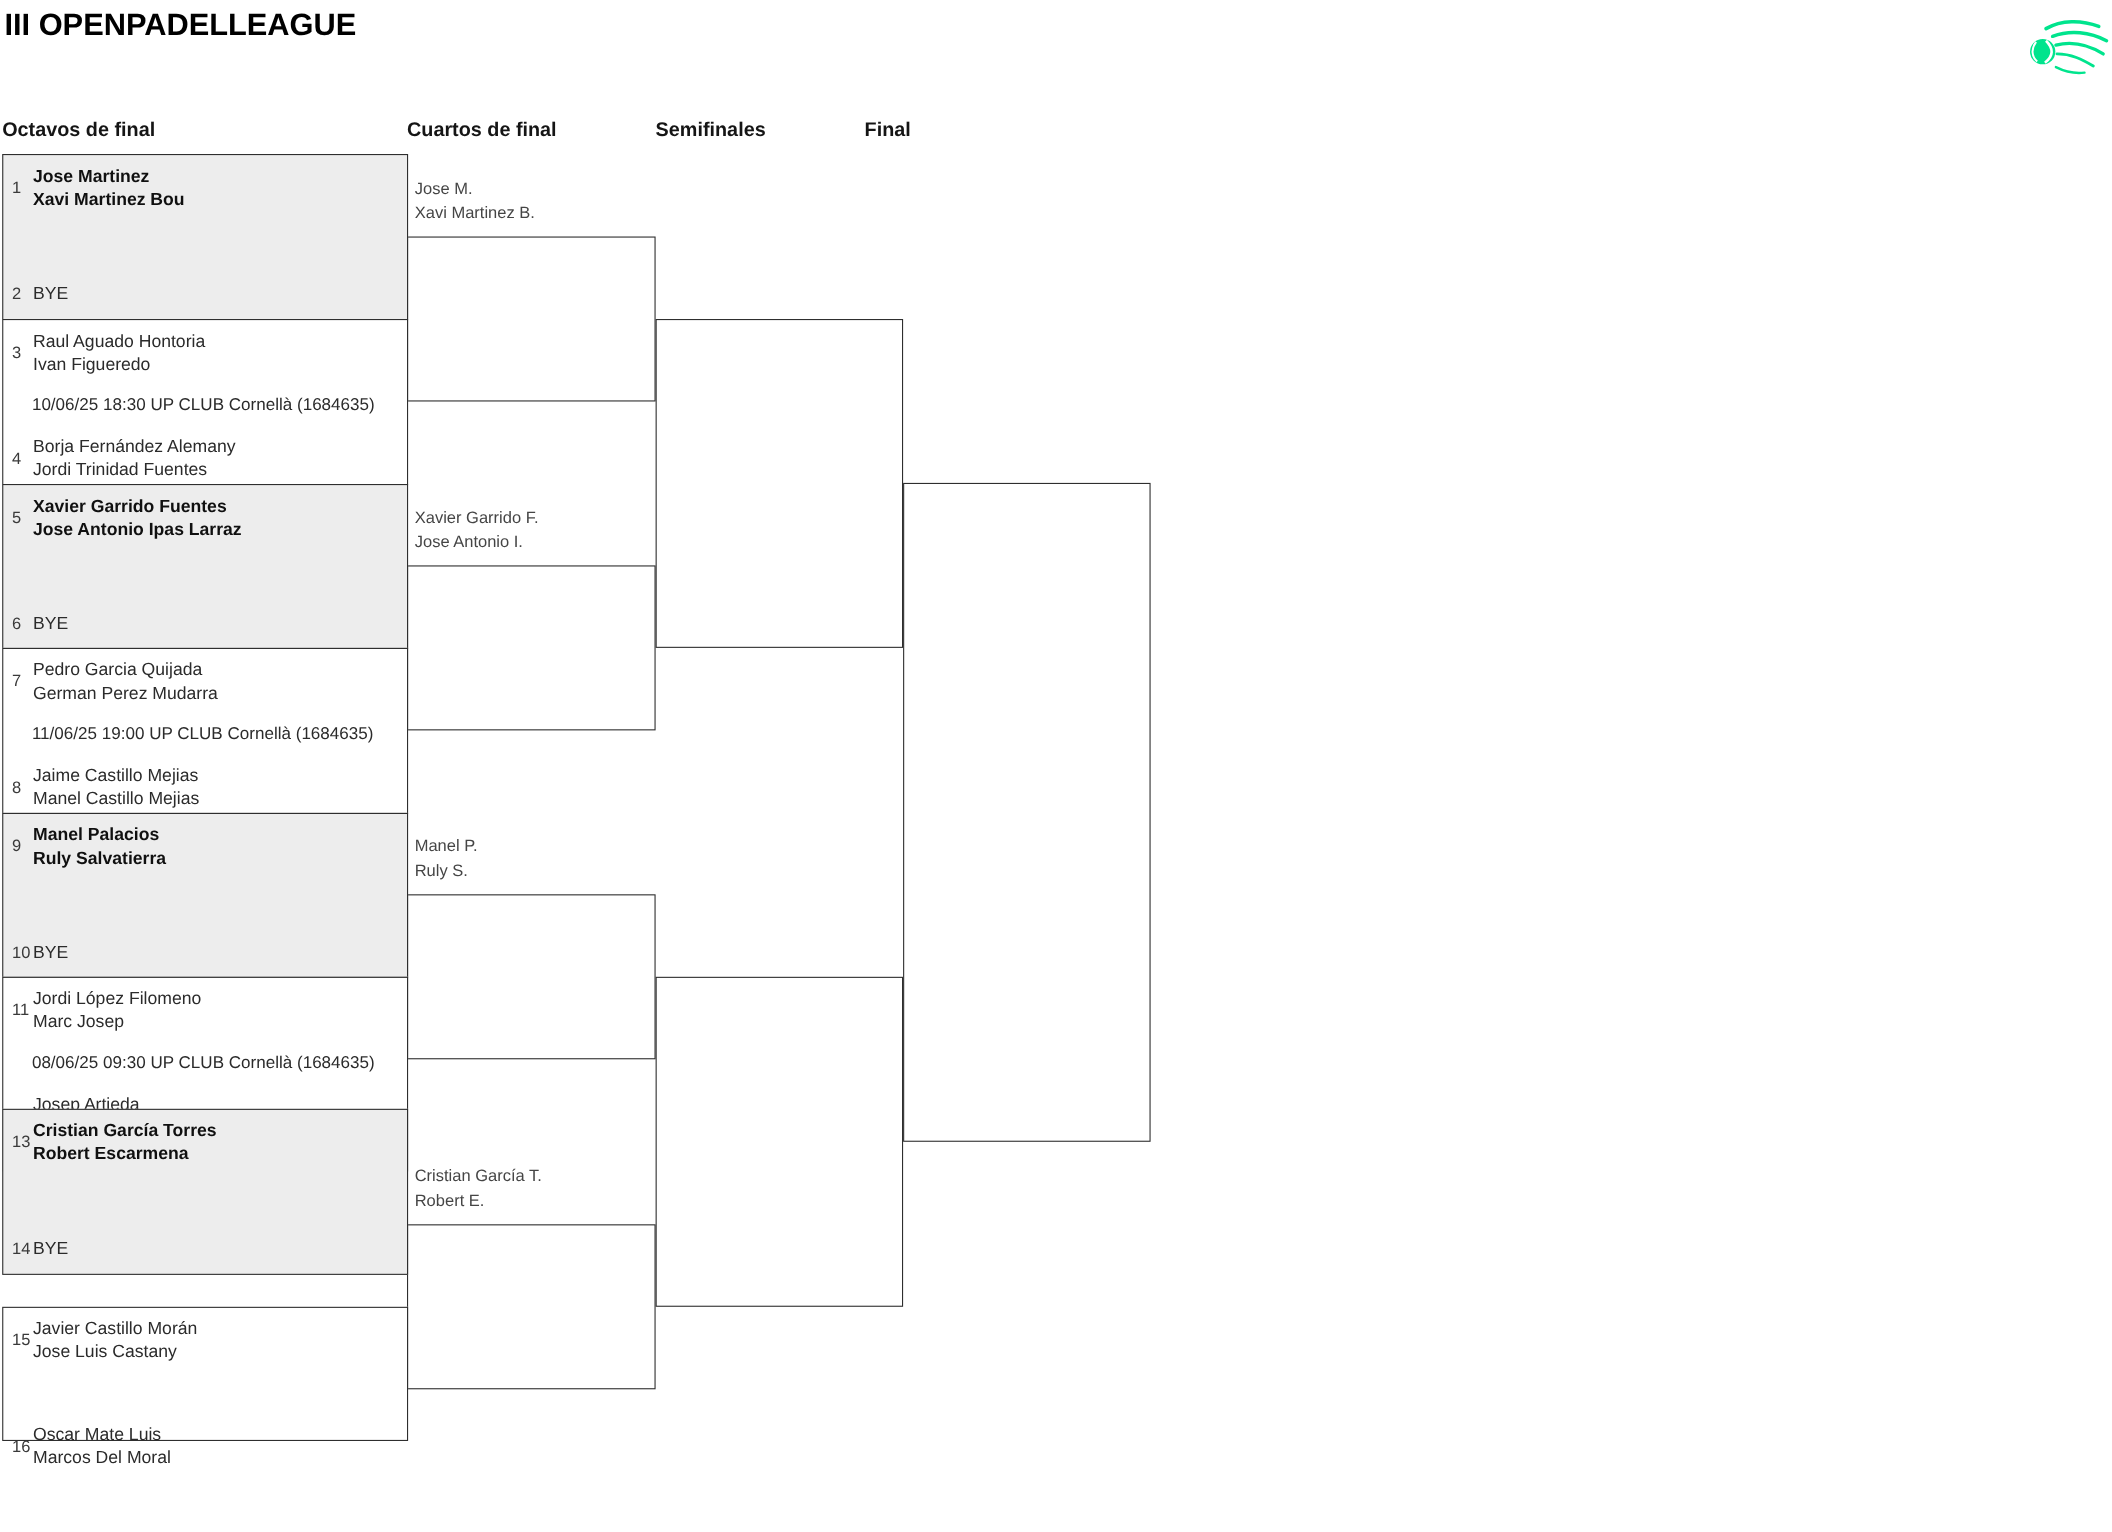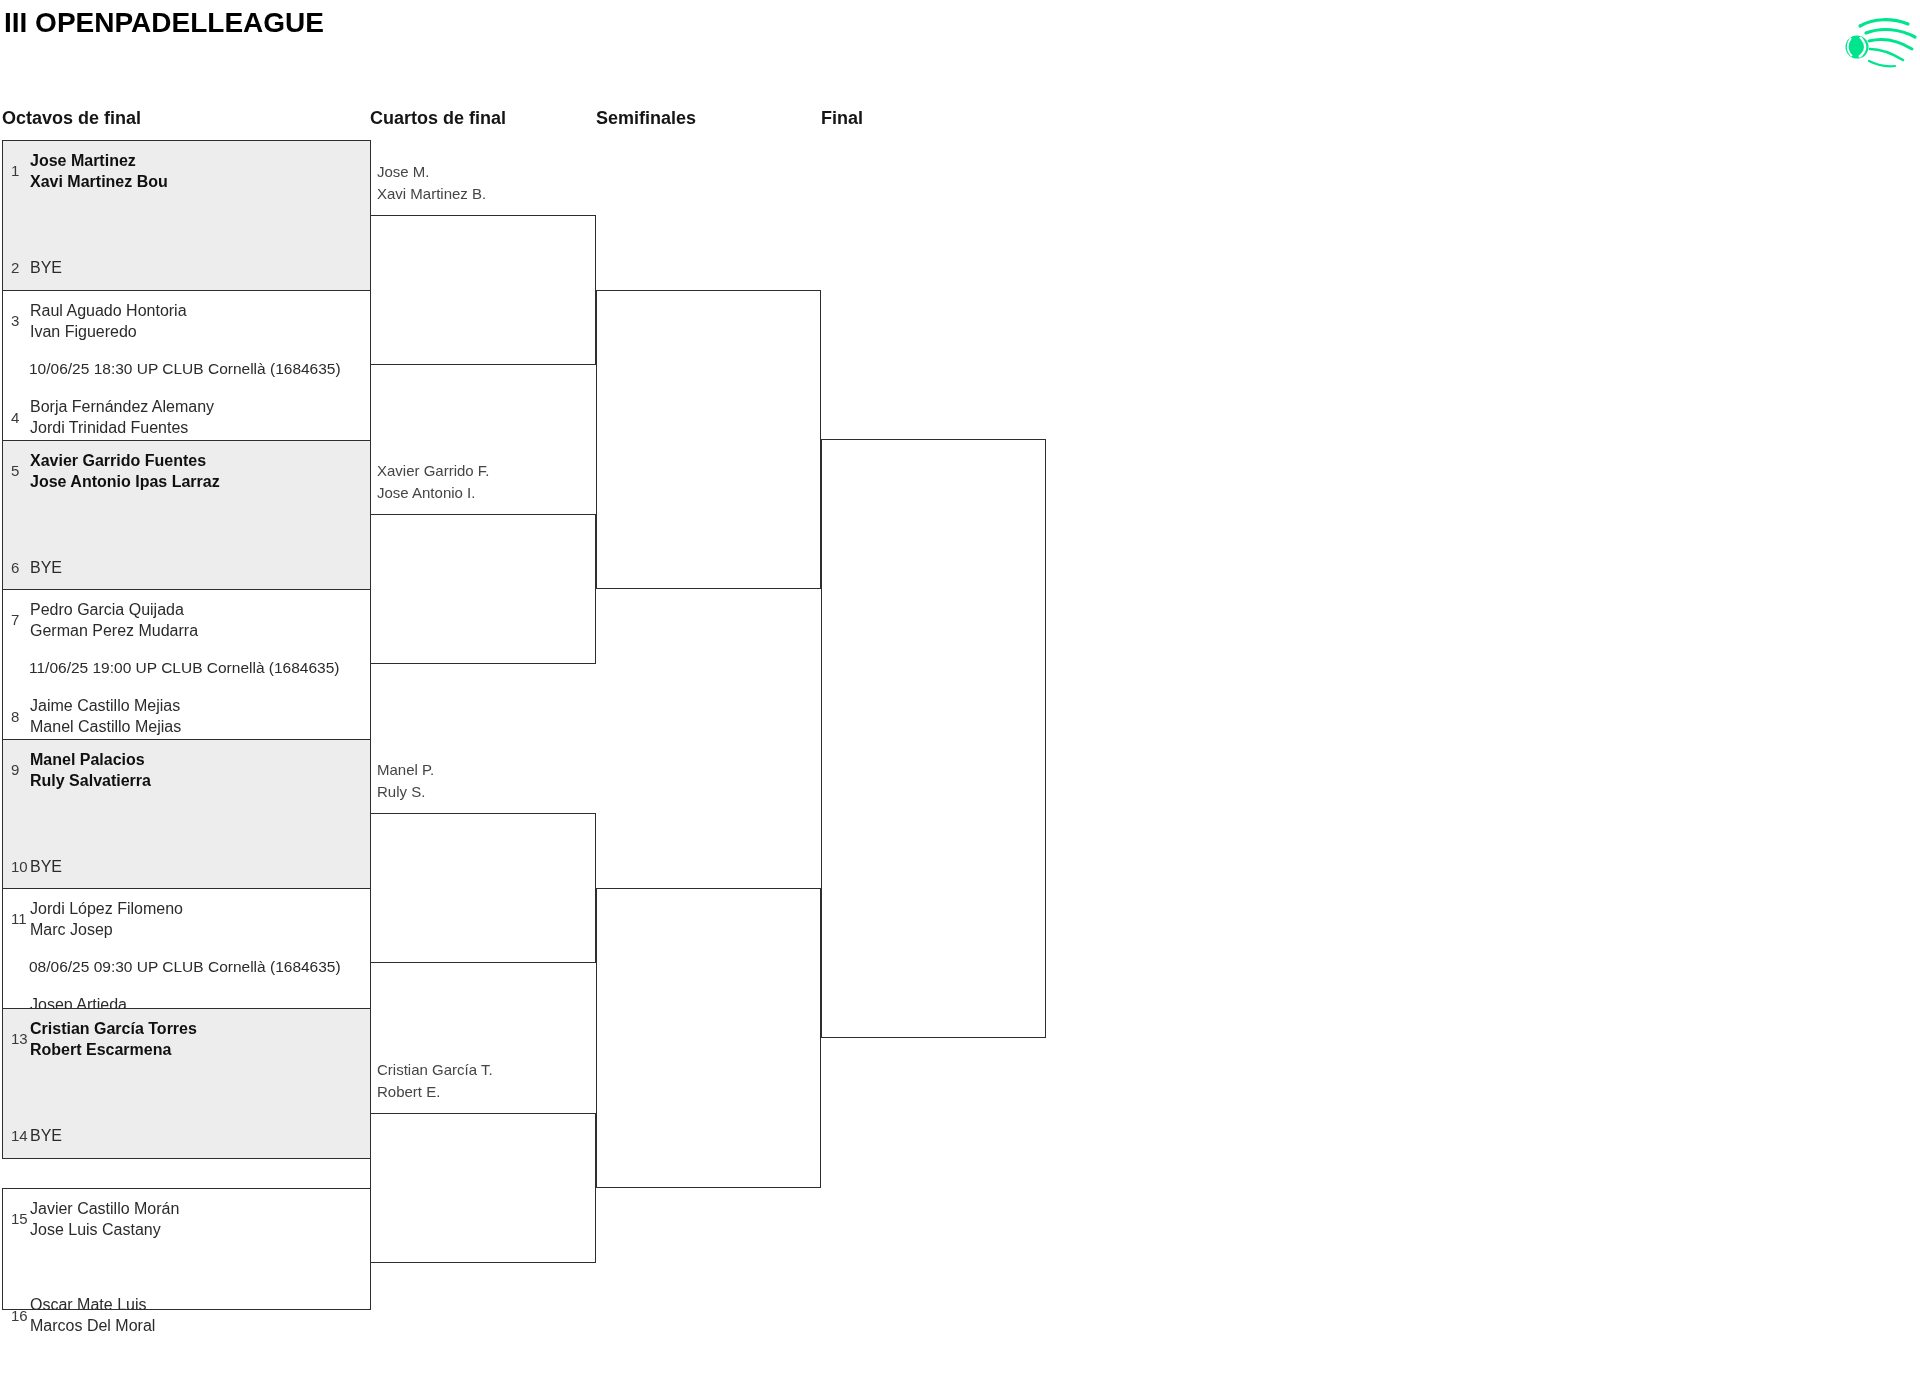--- a/index.html
+++ b/index.html
@@ -38,21 +38,21 @@
       <path d="M27 45 C 35 49, 45 51, 53 50" stroke-width="2.2"></path>
     </g>
     <circle cx="15" cy="31" r="11.5" fill="#00e48d"></circle>
     <path d="M18 21 C 25 28, 25 35, 17 41" fill="none" stroke="#ffffff" stroke-width="2.4"></path>
     <path d="M9 22 C 4.5 28, 4.5 35, 10 40" fill="none" stroke="#ffffff" stroke-width="1.8"></path>
   </svg>
 
   <div class="rhdr" style="left:2px;width:369px">Octavos de final</div>
   <div class="rhdr" style="left:370px;width:226px">Cuartos de final</div>
   <div class="rhdr" style="left:596px;width:225px">Semifinales</div>
-  <div class="rhdr" style="left:821px;width:225px">Final</div>
+  <div class="rhdr" style="left:786px;width:225px">Final</div>
 
   <div class="mbox bye" style="top:140px;height:151px">
     <div class="seed t">1</div>
     <div class="team t">
       <div>Jose Martinez</div>
       <div>Xavi Martinez Bou</div>
     </div>
     <div class="seed b">2</div>
     <div class="team b">
       <div>BYE</div>

